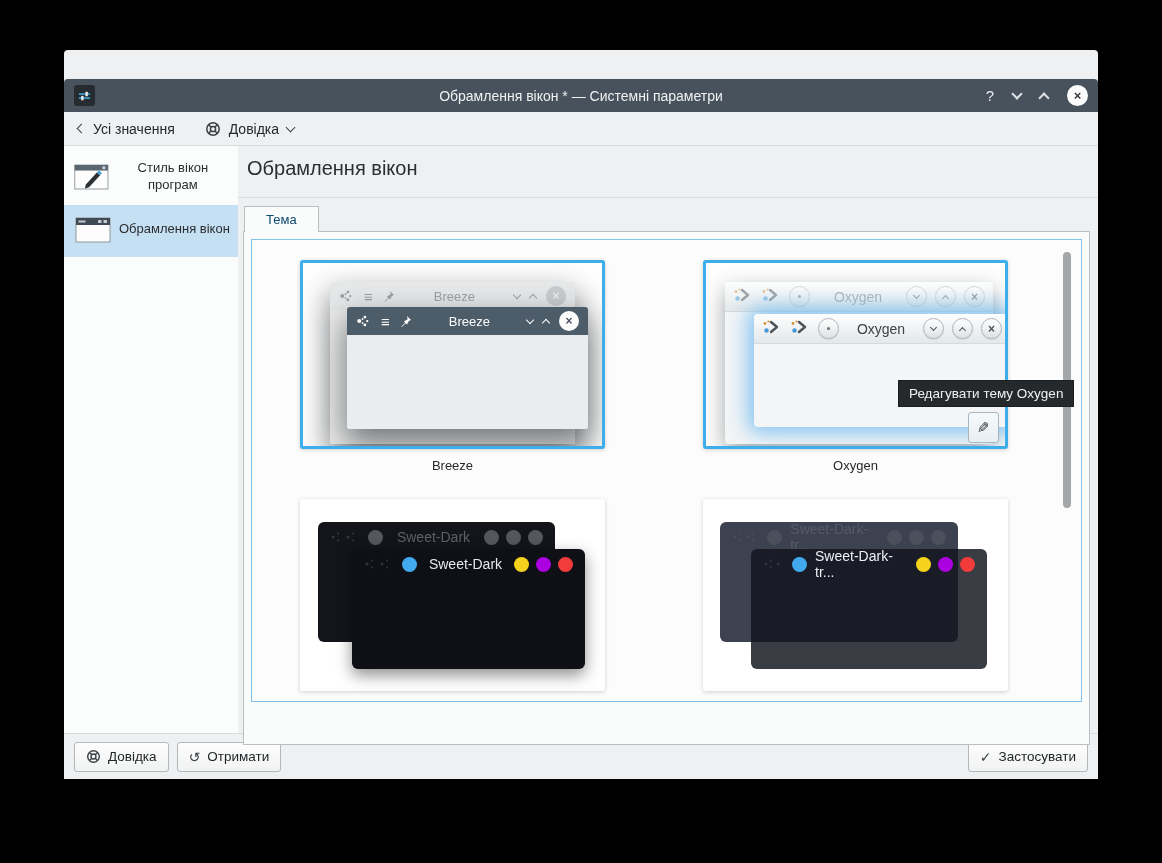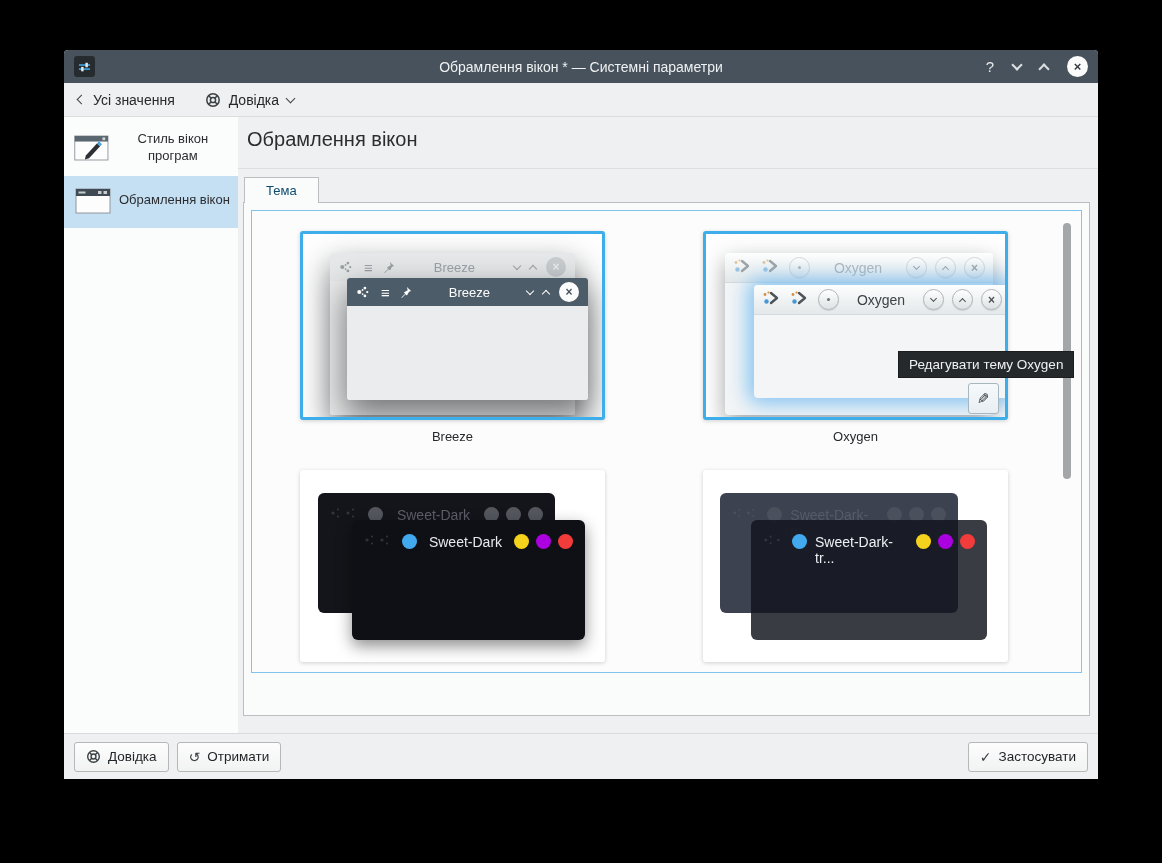--- a/index.html
+++ b/index.html
@@ -5,21 +5,21 @@
   * { margin:0; padding:0; box-sizing:border-box; }
   html,body { width:1162px; height:863px; background:#000; overflow:hidden;
     font-family:"Liberation Sans","DejaVu Sans",sans-serif; }
 
   .window { position:absolute; left:64px; top:50px; width:1034px; height:729px;
     background:#eff0f1; display:flex; flex-direction:column; border-radius:4px 4px 0 0;
     box-shadow:0 6px 26px rgba(0,0,0,.6); }
 
   
   .titlebar { height:33px; background:#47525c; display:flex; align-items:center;
-    padding:0 10px; border-radius:4px 4px 0 0; position:relative; flex:0 0 auto; }
+    padding:0 10px; border-radius:4px 4px 0 0; position:relative; flex:0 0 auto;margin-top:29px; }
   .app-icon { width:21px; height:21px; background:#262b30; border-radius:3px;
     display:flex; align-items:center; justify-content:center; }
   .win-title { position:absolute; left:0; right:0; text-align:center; color:#eff1f2;
     font-size:14px; pointer-events:none; }
   .tb-controls { display:flex; align-items:center; gap:19px; margin-left:auto; z-index:1; }
   .tb-help { color:#e8eaeb; font-size:15px; }
   .chev { display:inline-block; width:8px; height:8px;
     border-right:2px solid currentColor; border-bottom:2px solid currentColor; }
   .chev.down { transform:rotate(45deg); margin-top:-3px; }
   .chev.up { transform:rotate(-135deg); margin-top:4px; }
@@ -114,21 +114,21 @@
   .ox-win.back .oxy-btn, .ox-win.back .oxy-glyph { opacity:.5; }
 
   
   .sw-win { position:absolute; border-radius:6px; overflow:hidden; }
   #card-sweet .sw-win.back { left:18px; top:23px; width:237px; height:120px; background:#14151b; }
   #card-sweet .sw-win.front { left:52px; top:50px; width:233px; height:120px; background:#0f1015;
     box-shadow:0 6px 16px rgba(0,0,0,.45); }
   #card-sweet-tr .sw-win.back { left:17px; top:23px; width:238px; height:120px; background:#3d4250; }
   #card-sweet-tr .sw-win.front { left:48px; top:50px; width:236px; height:120px;
     background:rgba(18,21,30,.83); }
-  .sw-tb { height:30px; display:flex; align-items:flex-start; padding:14px 12px; gap:8px; font-size:14px; }
+  .sw-tb { height:30px; display:flex; align-items:center; padding:0 12px; gap:8px; font-size:14px; }
   .sw-title { margin:0 auto; }
   #card-sweet .back .sw-title { color:#5d606a; }
   #card-sweet .front .sw-title { color:#e8e9ed; }
   #card-sweet-tr .back .sw-title { color:#565b68; }
   #card-sweet-tr .front .sw-title { color:#eef0f4; }
   .sw-circle { width:15px; height:15px; border-radius:50%; flex:0 0 auto; }
   .sw-circles { display:flex; gap:7px; }
   .gray-c { background:#55575f; }
   #card-sweet-tr .back .gray-c { background:#4b505d; }
 

